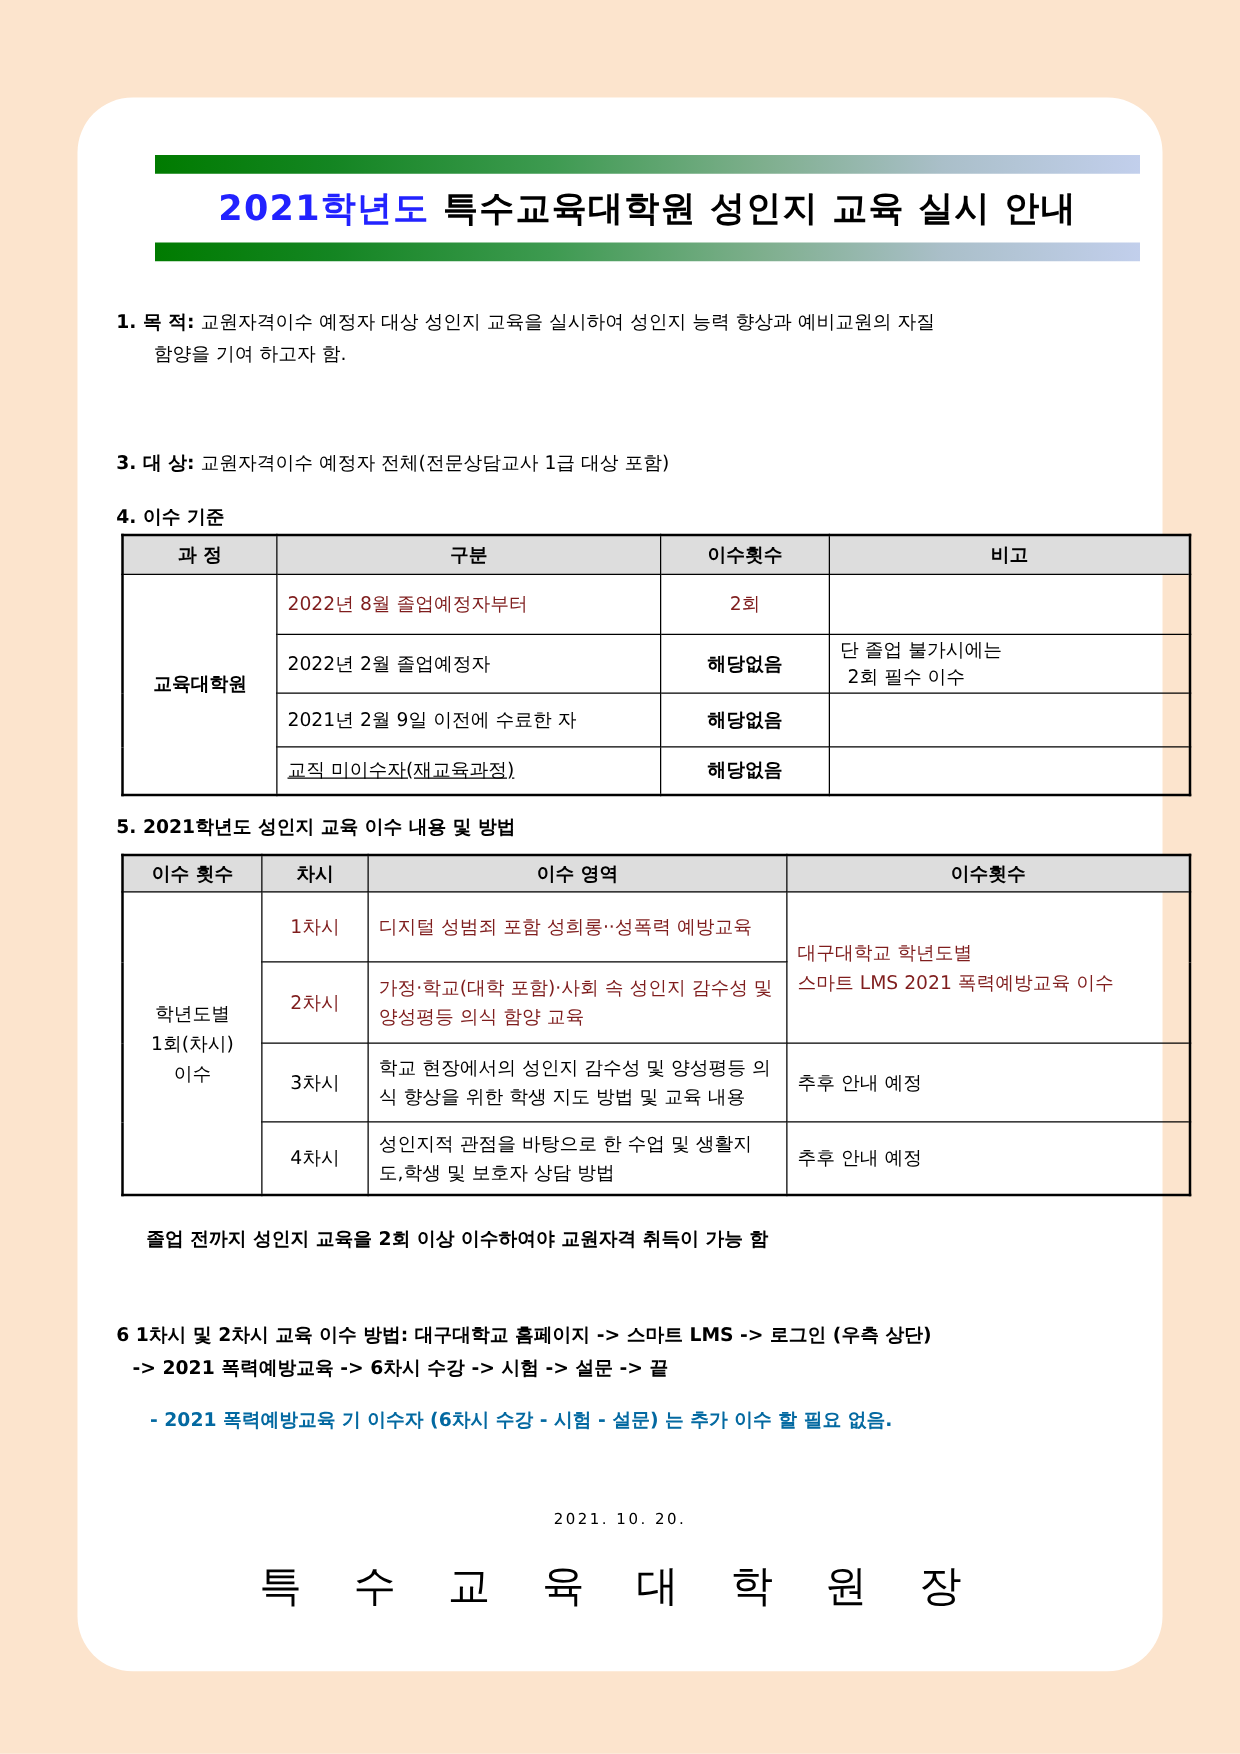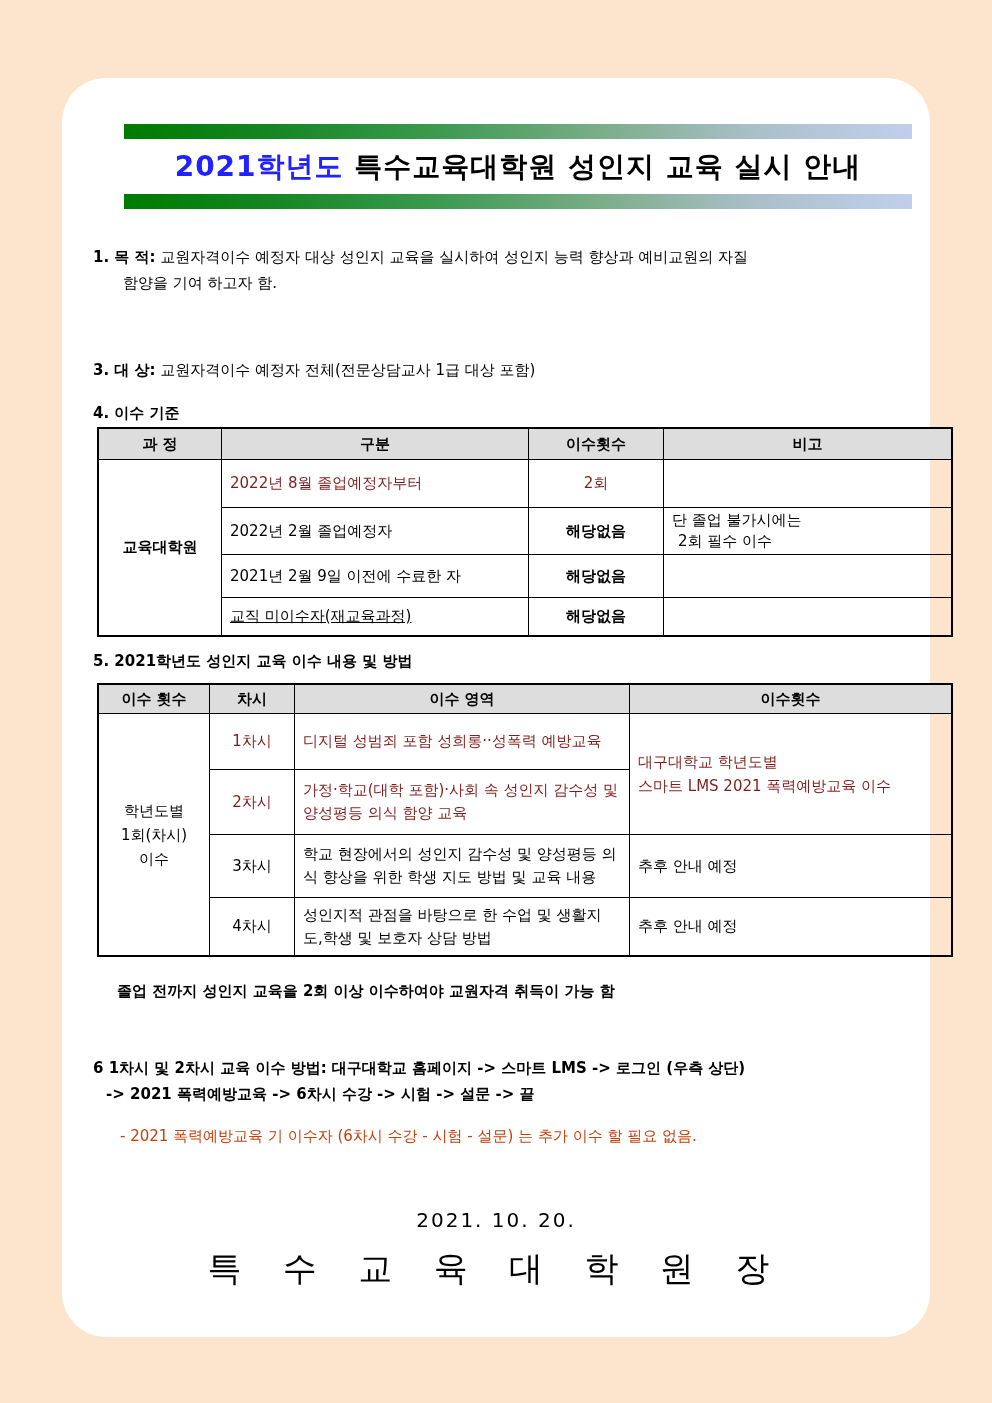--- a/index.html
+++ b/index.html
@@ -21,36 +21,36 @@
   .bar{height:15px;background:linear-gradient(90deg,#007B00 0%,#148522 18%,#3D9A50 40%,#7FAF8E 62%,#AABFC9 80%,#C2CFEC 100%);}
   .doc-title{margin:11px 0 10px 0;text-align:center;font-size:28px;line-height:34px;font-weight:bold;letter-spacing:1px;white-space:nowrap;}
   .title-year{color:#2222FF;}
   
   .tblock{position:absolute;left:31px;width:810px;font-size:15px;line-height:26px;}
   .lbl{font-weight:bold;}
   .indent1{padding-left:30px;}
   .indent2{padding-left:24px;}
   .indent3{padding-left:13px;}
   .bold-line{font-weight:bold;}
-  .red-line{color:#c2410c;font-weight:normal;}
+  .red-line{color:#0369a1;font-weight:bold;}
   
   table{border-collapse:collapse;table-layout:fixed;font-size:15px;}
   .dtable{position:absolute;left:35px;width:793px;border:2px solid #000;}
   .dtable td,.dtable th{border:1px solid #000;padding:2px 8px;vertical-align:middle;}
   .dtable th{background:#DDDDDD;font-weight:bold;text-align:center;}
   .cc{text-align:center;}
   .lc{text-align:left;}
   .blue{color:#7f1d1d;}
   .b{font-weight:bold;}
   .t1 .col-course{width:106px;} .t1 .col-gubun{width:290px;} .t1 .col-count{width:118px;} .t1 .col-note{width:271px;}
   .t2 .col-cnt{width:94px;} .t2 .col-order{width:68px;} .t2 .col-area{width:318px;} .t2 .col-method{width:305px;}
   .note2-l2{padding-left:6px;}
   .area-cell{line-height:23px;}
   
-  .date-line{position:absolute;left:0;top:1130px;width:100%;text-align:center;font-size:20px;letter-spacing:2px;}
+  .date-line{position:absolute;left:0;top:1130px;width:100%;text-align:center;font-size:12px;letter-spacing:2px;}
   .sig-line{position:absolute;left:0;top:1168px;width:100%;text-align:center;font-size:34px;letter-spacing:0.45em;white-space:nowrap;}
 </style>
 </head>
 <body>
 
 <div class="page">
 
   <div class="banner">
     <div class="bar"></div>
     <div class="doc-title"><span class="title-year">2021학년도</span><span> 특수교육대학원 성인지 교육 실시 안내</span></div>

